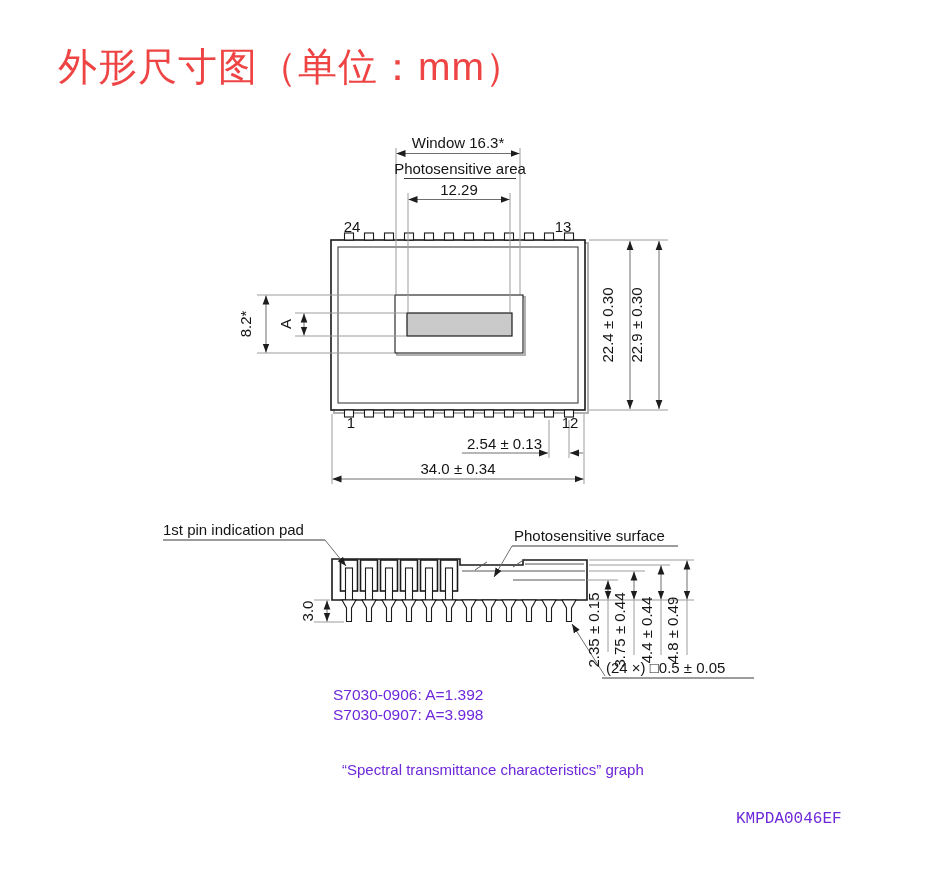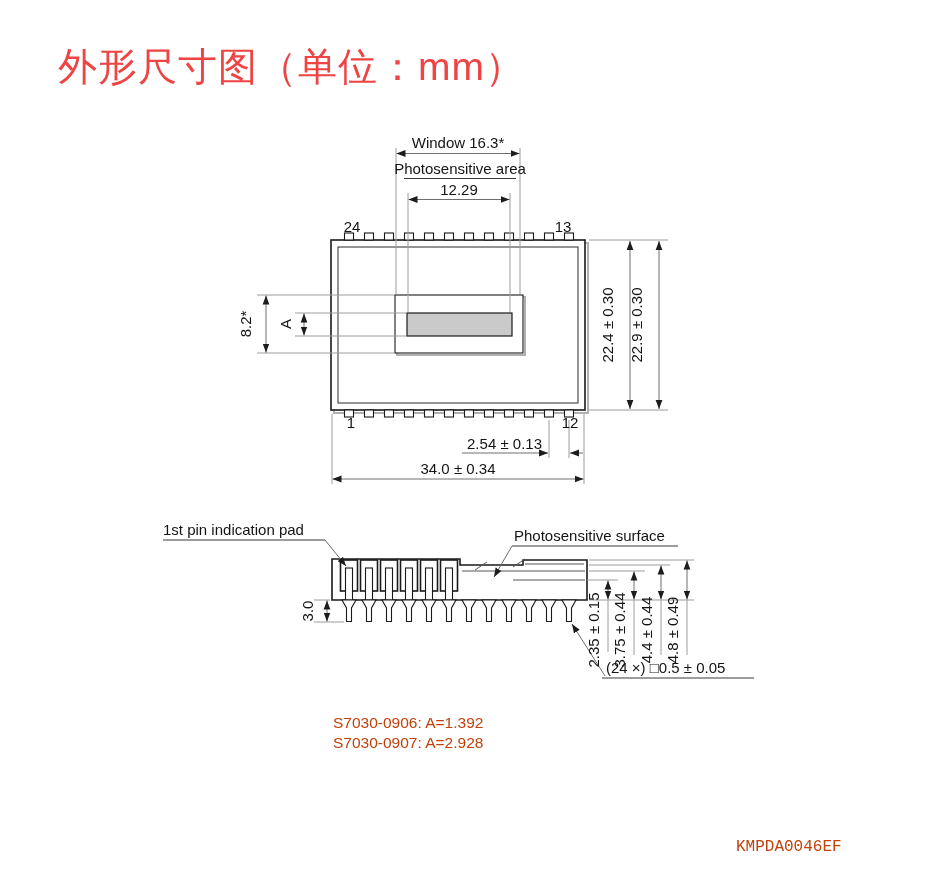--- a/index.html
+++ b/index.html
@@ -8,21 +8,21 @@
   .drawing{position:absolute;left:0;top:0;}
   svg text{fill:#141414;font-family:"Liberation Sans",sans-serif;font-size:15px;}
   .part{fill:#ffffff;stroke:#1a1a1a;stroke-width:1.6;}
   .thin{stroke-width:1.1;}
   .shadow{fill:none;stroke:#b0b0b0;stroke-width:2;}
   .ext{stroke:#9c9c9c;stroke-width:1;fill:none;}
   .dim{stroke:#6e6e6e;stroke-width:1;fill:none;}
   .rule{stroke:#3a3a3a;stroke-width:1.1;fill:none;}
   .inner{fill:none;stroke:#2a2a2a;stroke-width:1;}
   .gline{stroke:#555555;stroke-width:1;fill:none;}
-  .textblock{position:absolute;color:#c2410c;margin-top:28px;}
+  .textblock{position:absolute;color:#6d28d9;}
   .variants{left:333px;top:685px;font-size:15.5px;line-height:20px;}
   .footnote{left:330px;top:760px;font-size:15px;line-height:20px;}
   .footnote .l2{padding-left:12px;}
   .docnum{left:736px;top:810px;font-size:16px;font-family:Liberation Mono, monospace;}
 </style>
 </head>
 <body>
 
 <div class="page-title">外形尺寸图（单位：mm）</div>
 
@@ -179,19 +179,20 @@
     <text x="599" y="630" text-anchor="middle" transform="rotate(-90 599 630)">2.35 ± 0.15</text>
     <text x="625" y="630" text-anchor="middle" transform="rotate(-90 625 630)">3.75 ± 0.44</text>
     <text x="652" y="630" text-anchor="middle" transform="rotate(-90 652 630)">4.4 ± 0.44</text>
     <text x="678" y="630" text-anchor="middle" transform="rotate(-90 678 630)">4.8 ± 0.49</text>
     <text x="606" y="673">(24 ×) □0.5 ± 0.05</text>
   </g>
 </svg>
 
 <div class="textblock variants">
   <div>S7030-0906: A=1.392</div>
-  <div>S7030-0907: A=2.928</div>
+  <div>S7030-0907: A=3.998</div>
 </div>
 
 <div class="textblock footnote">
+  <div class="l2">“Spectral transmittance characteristics” graph</div>
 </div>
 
 <div class="textblock docnum">KMPDA0046EF</div>
 
 </body></html>

